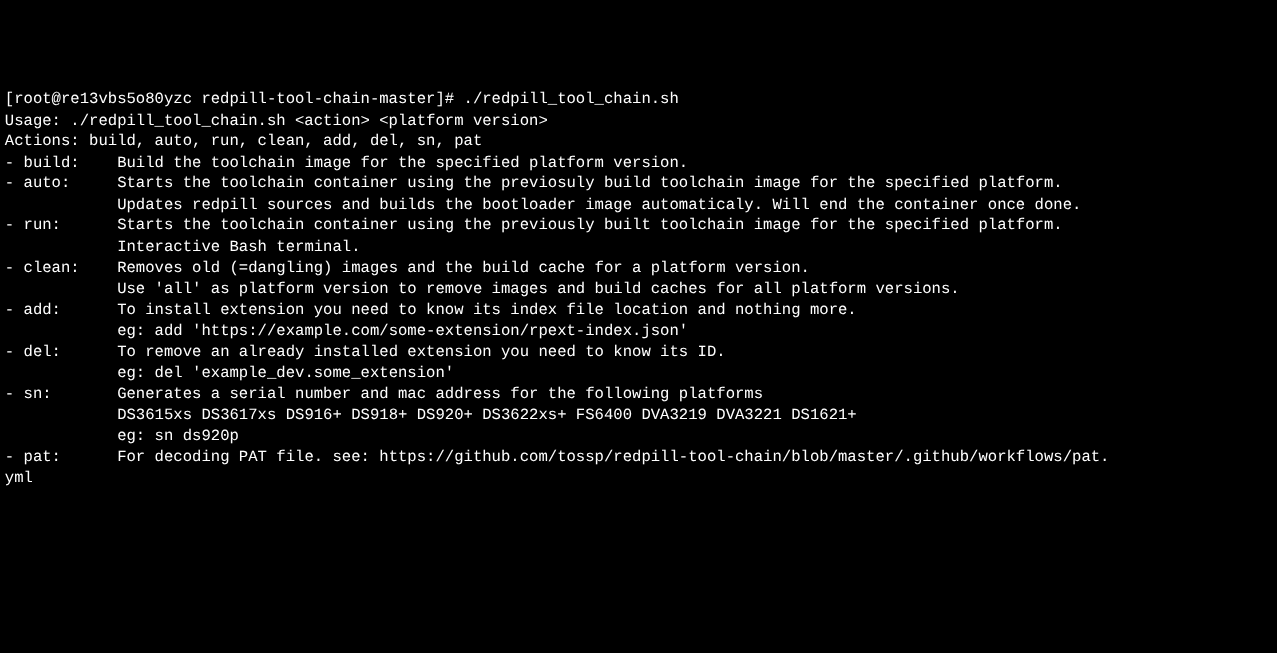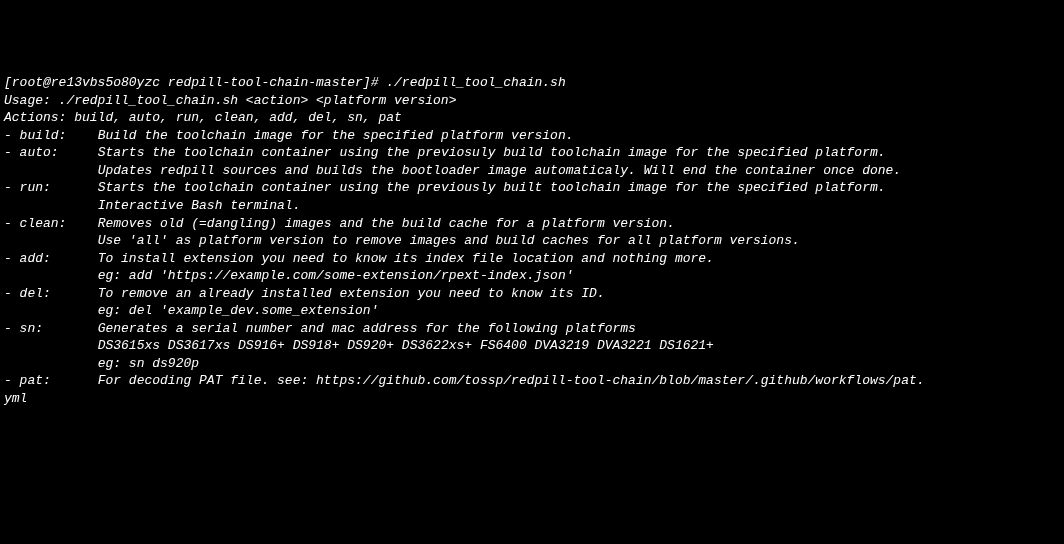--- a/index.html
+++ b/index.html
@@ -8,21 +8,20 @@
       background-color: #000000;
       color: #ffffff;
       font-family: "Consolas", "Courier New", monospace;
       font-size: 13px;
       line-height: 1.35;
       white-space: pre;
       overflow-x: auto;
     }
     .term-line {
       display: block;
-      font-style: italic;
     }
   </style>
 </head>
 <body>
 
 
 
 <div><span class="term-line">[root@re13vbs5o80yzc redpill-tool-chain-master]# ./redpill_tool_chain.sh</span><span class="term-line">Usage: ./redpill_tool_chain.sh &lt;action&gt; &lt;platform version&gt;</span><span class="term-line"></span><span class="term-line">Actions: build, auto, run, clean, add, del, sn, pat</span><span class="term-line"></span><span class="term-line"><span>- build:    </span><span>Build the toolchain image for the specified platform version.</span></span><span class="term-line"></span><span class="term-line"><span>- auto:     </span><span>Starts the toolchain container using the previosuly build toolchain image for the specified platform.</span></span><span class="term-line"><span>            </span><span>Updates redpill sources and builds the bootloader image automaticaly. Will end the container once done.</span></span><span class="term-line"></span><span class="term-line"><span>- run:      </span><span>Starts the toolchain container using the previously built toolchain image for the specified platform.</span></span><span class="term-line"><span>            </span><span>Interactive Bash terminal.</span></span><span class="term-line"></span><span class="term-line"><span>- clean:    </span><span>Removes old (=dangling) images and the build cache for a platform version.</span></span><span class="term-line"><span>            </span><span>Use 'all' as platform version to remove images and build caches for all platform versions.</span></span><span class="term-line"></span><span class="term-line"><span>- add:      </span><span>To install extension you need to know its index file location and nothing more.</span></span><span class="term-line"><span>            </span><span>eg: add 'https://example.com/some-extension/rpext-index.json'</span></span><span class="term-line"></span><span class="term-line"><span>- del:      </span><span>To remove an already installed extension you need to know its ID.</span></span><span class="term-line"><span>            </span><span>eg: del 'example_dev.some_extension'</span></span><span class="term-line"></span><span class="term-line"><span>- sn:       </span><span>Generates a serial number and mac address for the following platforms</span></span><span class="term-line"><span>            </span><span>DS3615xs DS3617xs DS916+ DS918+ DS920+ DS3622xs+ FS6400 DVA3219 DVA3221 DS1621+</span></span><span class="term-line"><span>            </span><span>eg: sn ds920p</span></span><span class="term-line"></span><span class="term-line"><span>- pat:      </span><span>For decoding PAT file. see: https://github.com/tossp/redpill-tool-chain/blob/master/.github/workflows/pat.</span></span><span class="term-line">yml</span></div>
 
 

